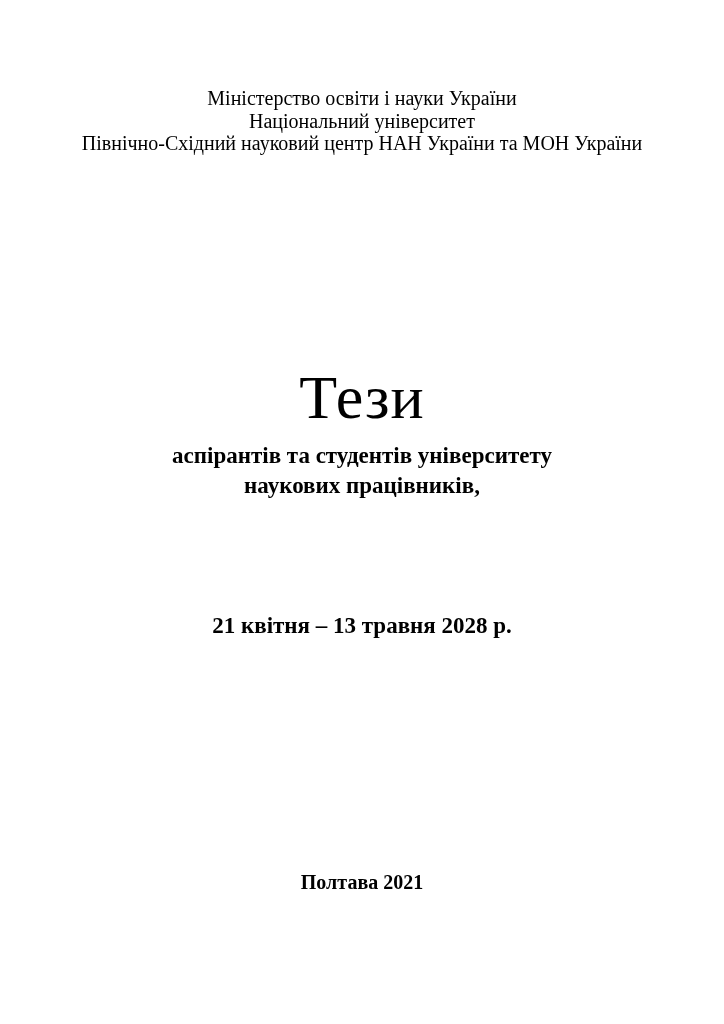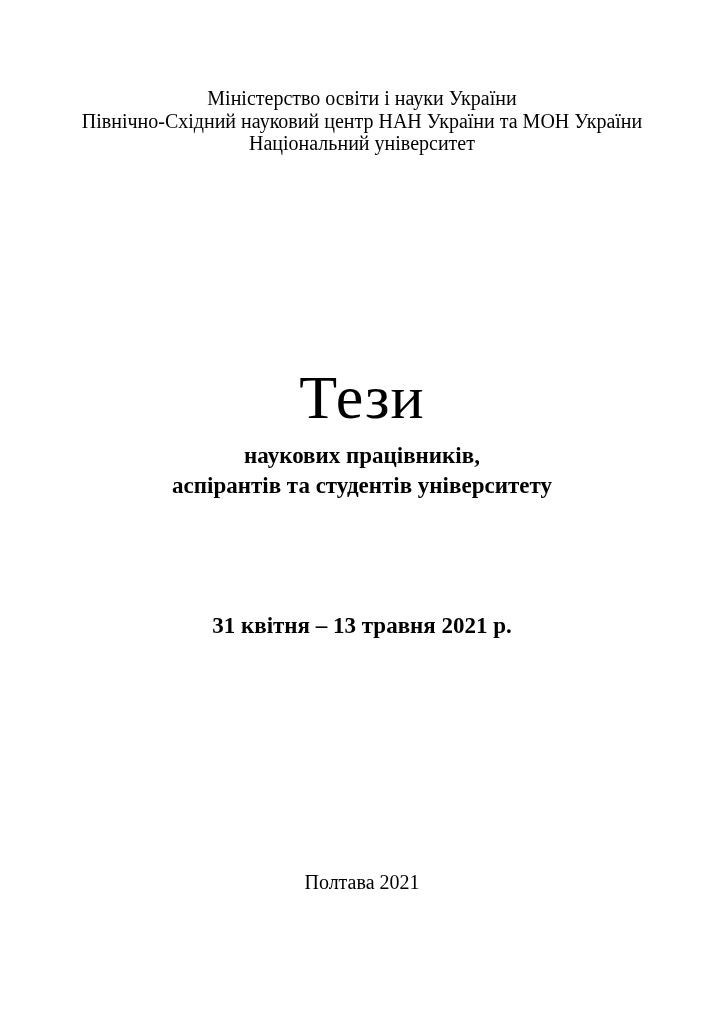--- a/index.html
+++ b/index.html
@@ -57,39 +57,39 @@
   .date-line {
     top: 611px;
     font-size: 23px;
     line-height: 30px;
     font-weight: 700;
   }
   .imprint-line {
     top: 870px;
     font-size: 20px;
     line-height: 24px;
-    font-weight: 400;
+    font-weight: 700;
   }
 </style>
 </head>
 <body>
 
 <div class="page">
 
   <div class="centered header-block">
     <div class="hline">Міністерство освіти і науки України</div>
+    <div class="hline">Національний університет</div>
     <div class="hline">Північно-Східний науковий центр НАН України та МОН України</div>
-    <div class="hline">Національний університет</div>
   </div>
 
   <div class="centered main-title">Тези</div>
 
   <div class="centered subtitle-block">
+    <div>аспірантів та студентів університету</div>
     <div>наукових працівників,</div>
-    <div>аспірантів та студентів університету</div>
   </div>
 
 
-  <div class="centered date-line">31 квітня – 13 травня 2021 р.</div>
+  <div class="centered date-line">21 квітня – 13 травня 2028 р.</div>
 
   <div class="centered imprint-line">Полтава 2021</div>
 
 </div>
 
 </body></html>

